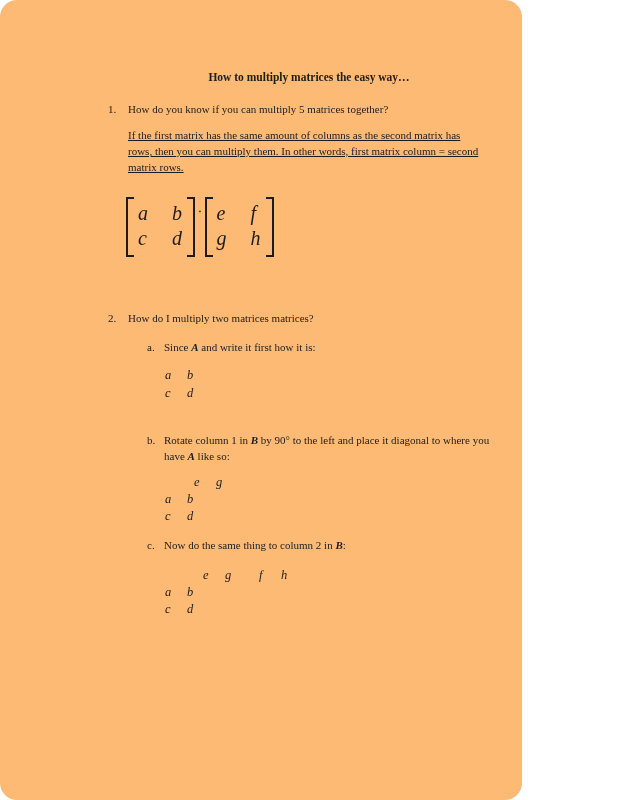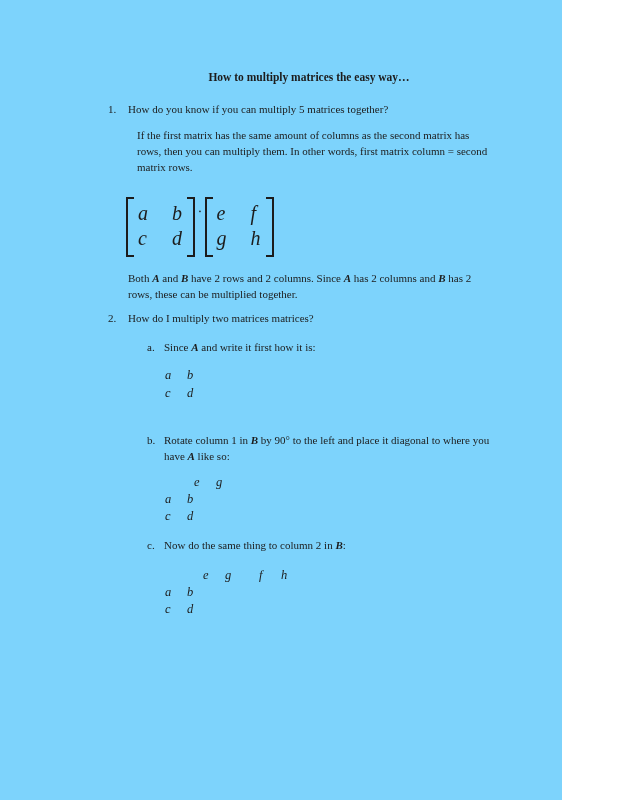--- a/index.html
+++ b/index.html
@@ -1,43 +1,45 @@
 <!DOCTYPE html>
 <html><head>
 <meta charset="utf-8">
 <style>
   html, body { margin: 0; padding: 0; background: #ffffff; }
   .page {
     position: relative;
-    width: 562px;
+    width: 522px;
     height: 800px;
-    background: #7dd3fc;
+    background: #fdba74;
     font-family: "Liberation Serif", serif;
     color: #1c1c1c;
     font-size: 11px;
     line-height: 16px;
     overflow: hidden;
+    border-radius: 17px;
   }
   .title {
     position: absolute;
     top: 69px; left: 0;
     width: 618px;
     text-align: center;
     font-weight: bold;
     font-size: 11.5px;
   }
   .qrow { position: absolute; display: flex; }
   .qnum { width: 20px; flex: none; }
   .q1 { left: 108px; top: 101px; }
   .q2 { left: 108px; top: 310px; }
   .answer {
     position: absolute;
-    left: 137px; top: 127px;
+    left: 128px; top: 127px;
     width: 430px;
     white-space: pre-line;
+    text-decoration: underline;
   }
   .caption { position: absolute; left: 128px; top: 183px; }
   .both-para { position: absolute; left: 128px; top: 270px; width: 430px; }
   .bi { font-weight: bold; font-style: italic; }
 
   .matrix-expr {
     position: absolute;
     left: 126px; top: 197px;
     display: flex;
     align-items: stretch;
@@ -113,21 +115,20 @@
     </div>
     <span class="op">∙</span>
     <div class="matrix">
       <span class="mcell">e</span>
       <span class="mcell">f</span>
       <span class="mcell">g</span>
       <span class="mcell">h</span>
     </div>
   </div>
 
-  <div class="both-para"><span>Both </span><span class="bi">A</span><span> and </span><span class="bi">B</span><span> have 2 rows and 2 columns. Since </span><span class="bi">A</span><span> has 2 columns and </span><span class="bi">B</span><span> has 2</span><br><span>rows, these can be multiplied together.</span></div>
 
   <div class="qrow q2">
     <span class="qnum">2.</span>
     <span>How do I multiply two matrices matrices?</span>
   </div>
 
   <div class="sub sub-a">
     <span class="sub-letter">a.</span>
     <span><span>Since </span><span class="bi">A</span><span> and write it first how it is:</span></span>
   </div>

